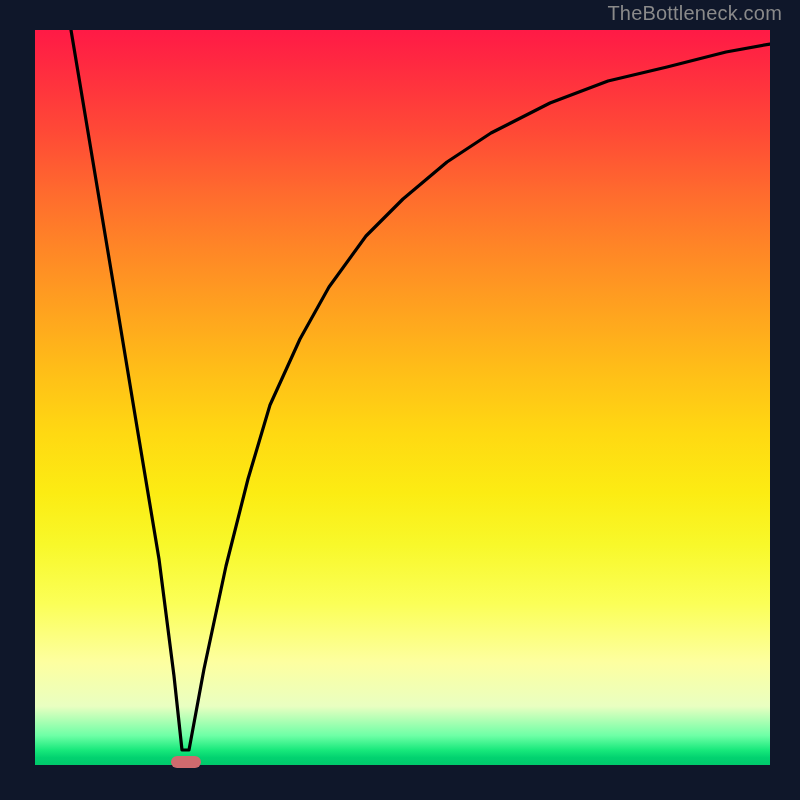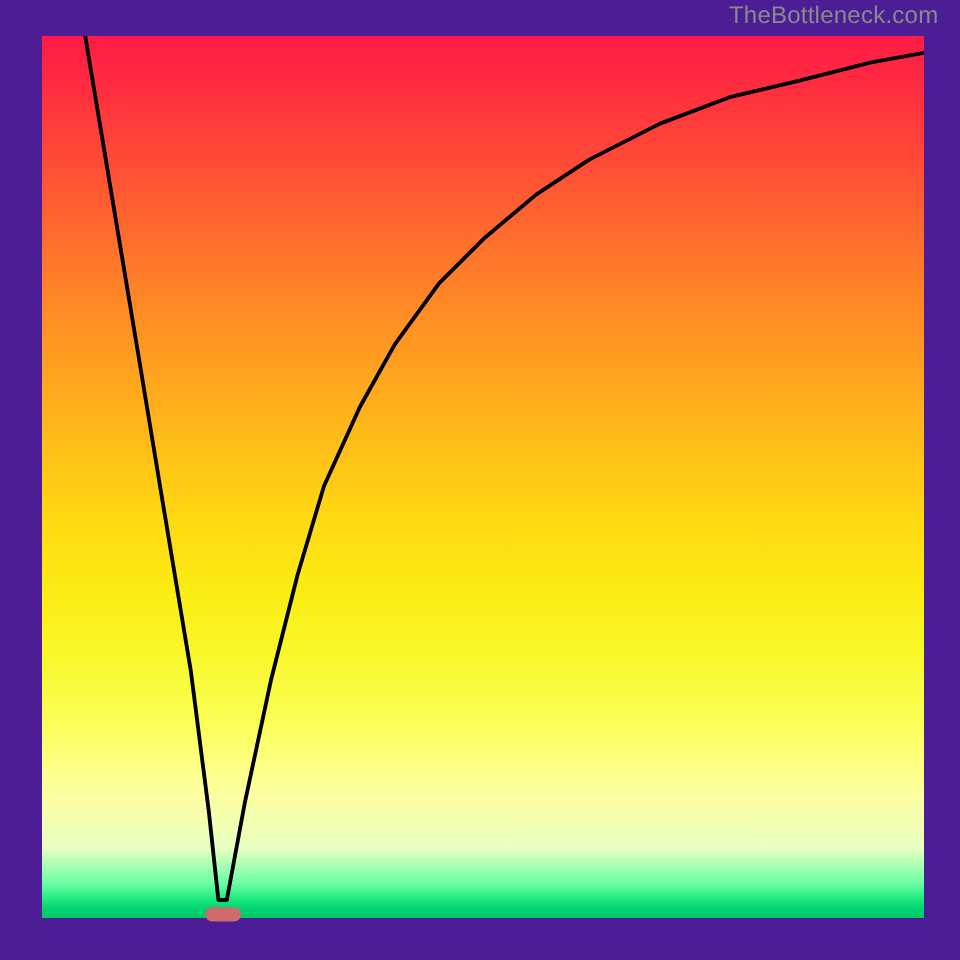--- a/index.html
+++ b/index.html
@@ -8,21 +8,21 @@
     width: 800px;
     height: 800px;
     background: #000;
     overflow: hidden;
     font-family: Arial, Helvetica, sans-serif;
   }
   .frame {
     position: relative;
     width: 800px;
     height: 800px;
-    background: #4c1d95;
+    background: #0f172a;
   }
   .watermark {
     position: absolute;
     top: 2px;
     right: 18px;
     color: #8a8a8a;
     font-size: 20px;
     font-weight: 500;
     letter-spacing: 0.2px;
     user-select: none;

